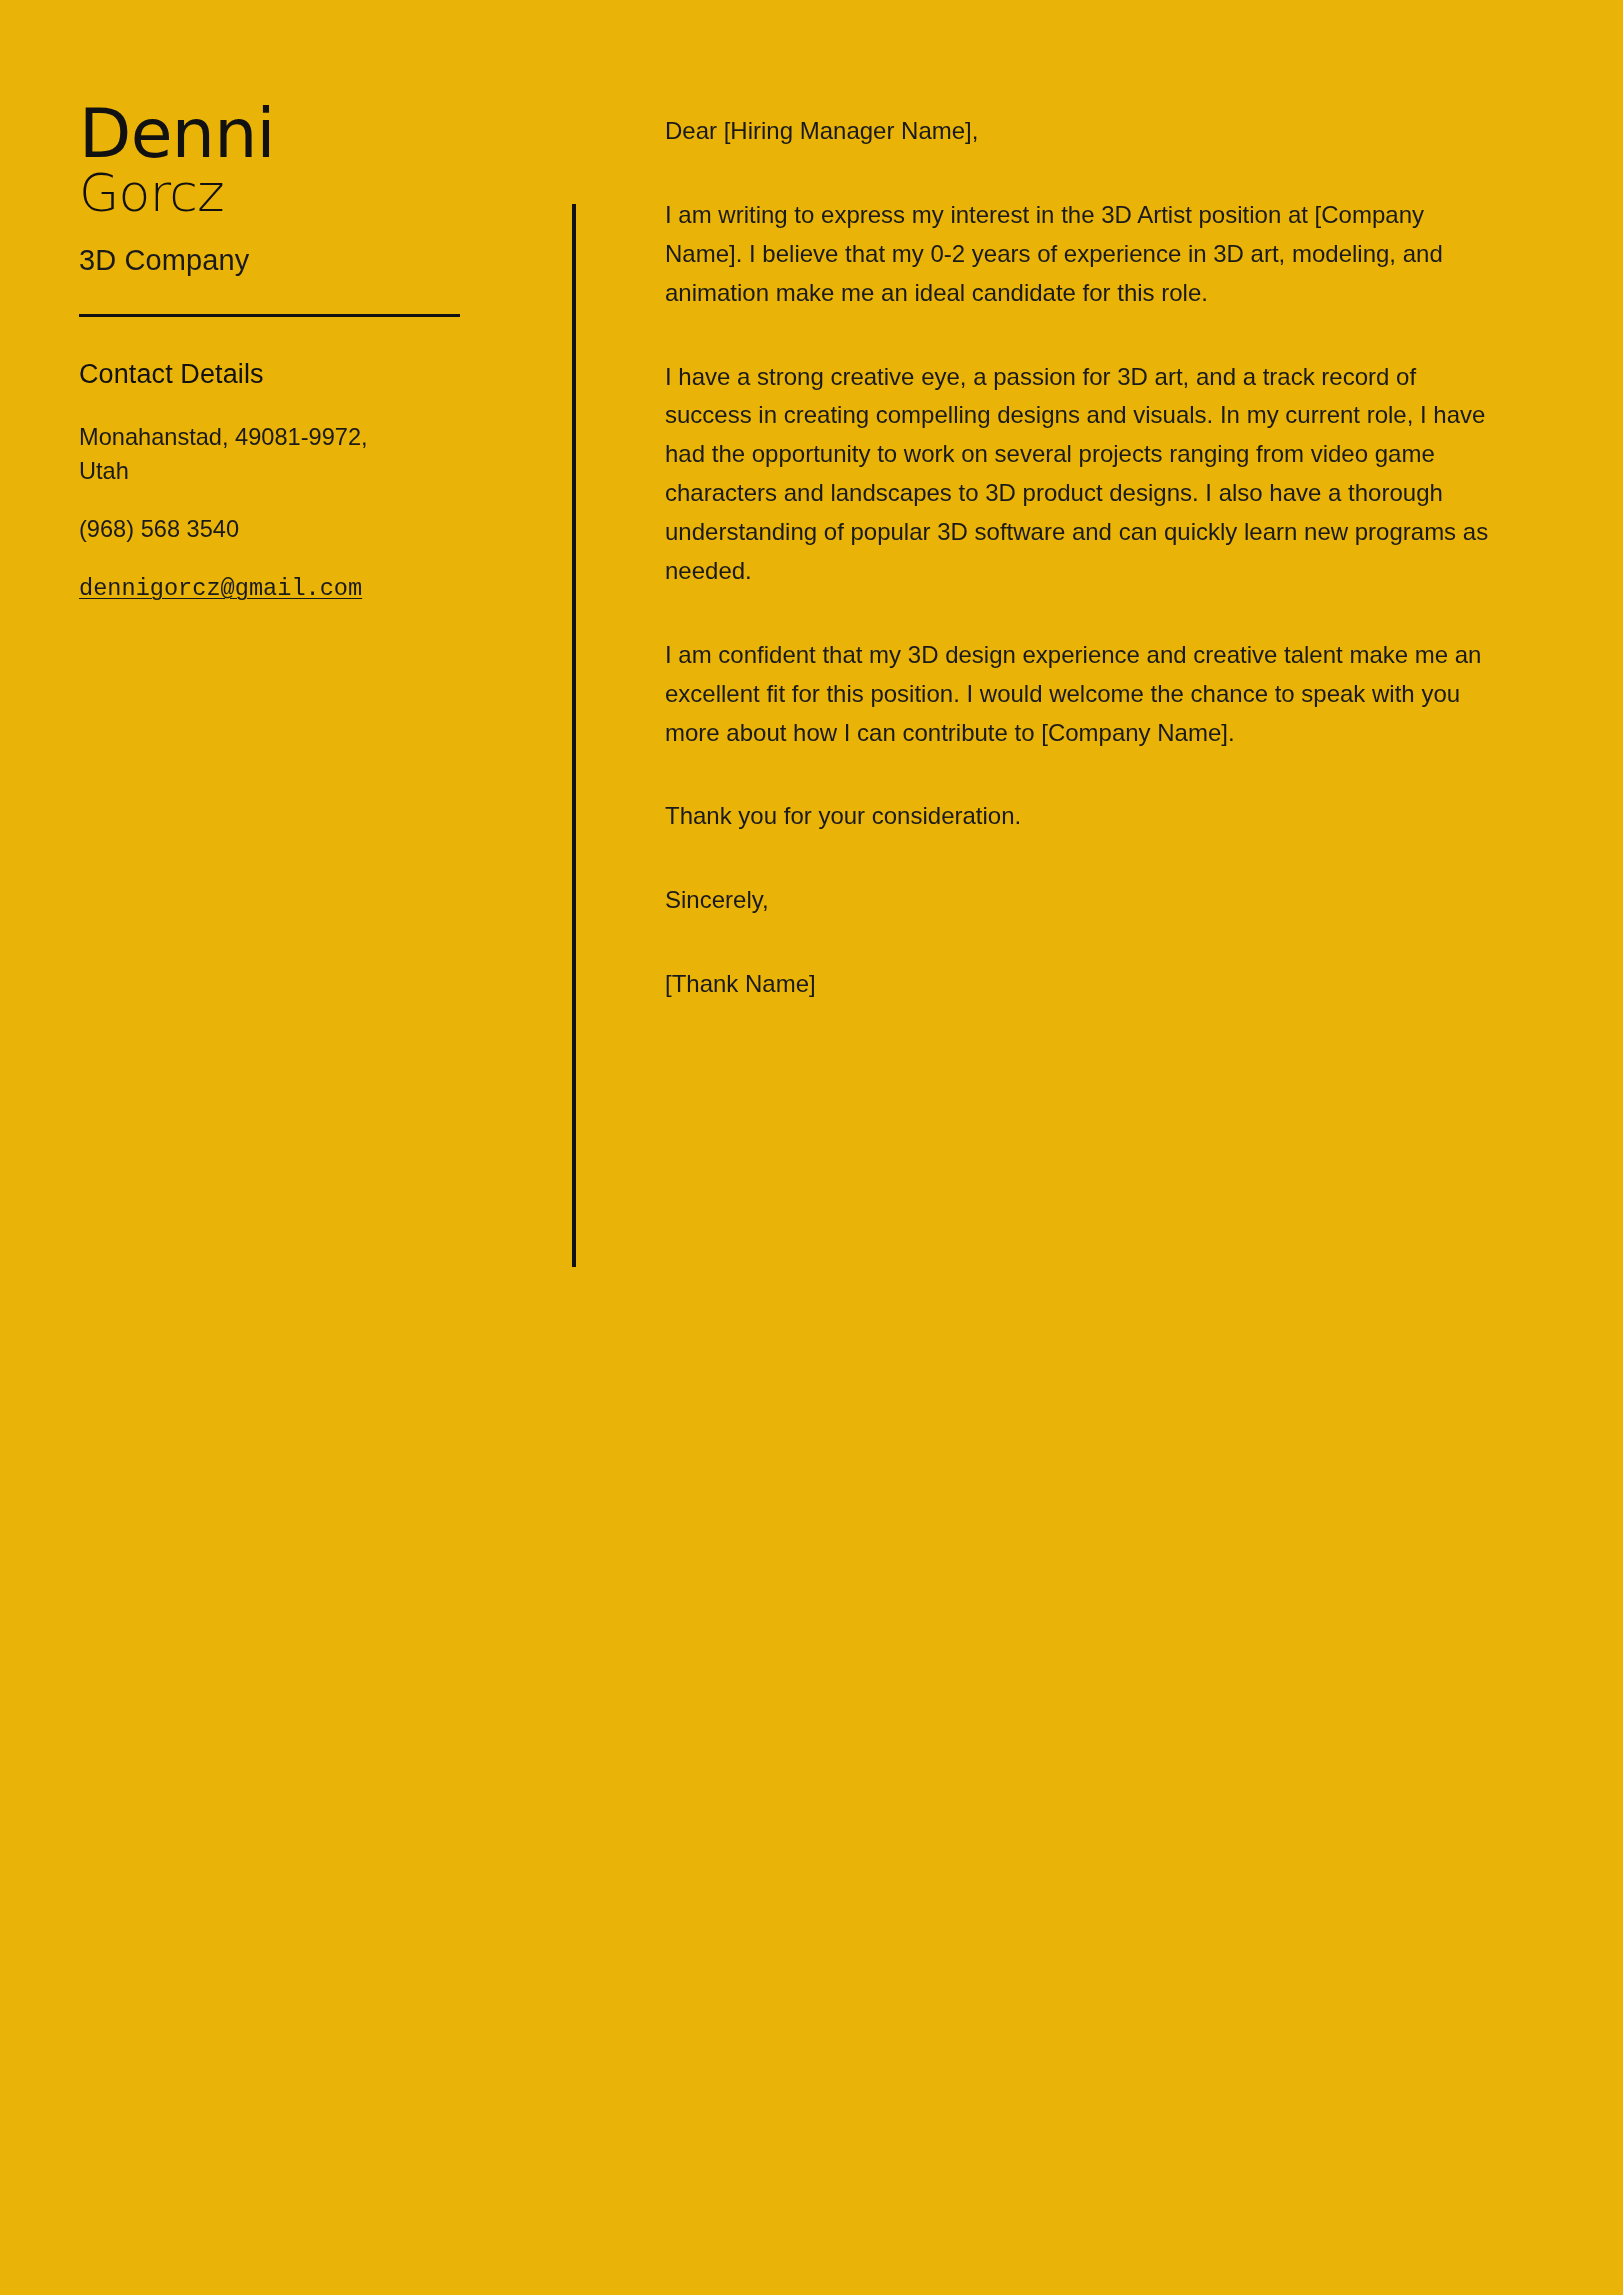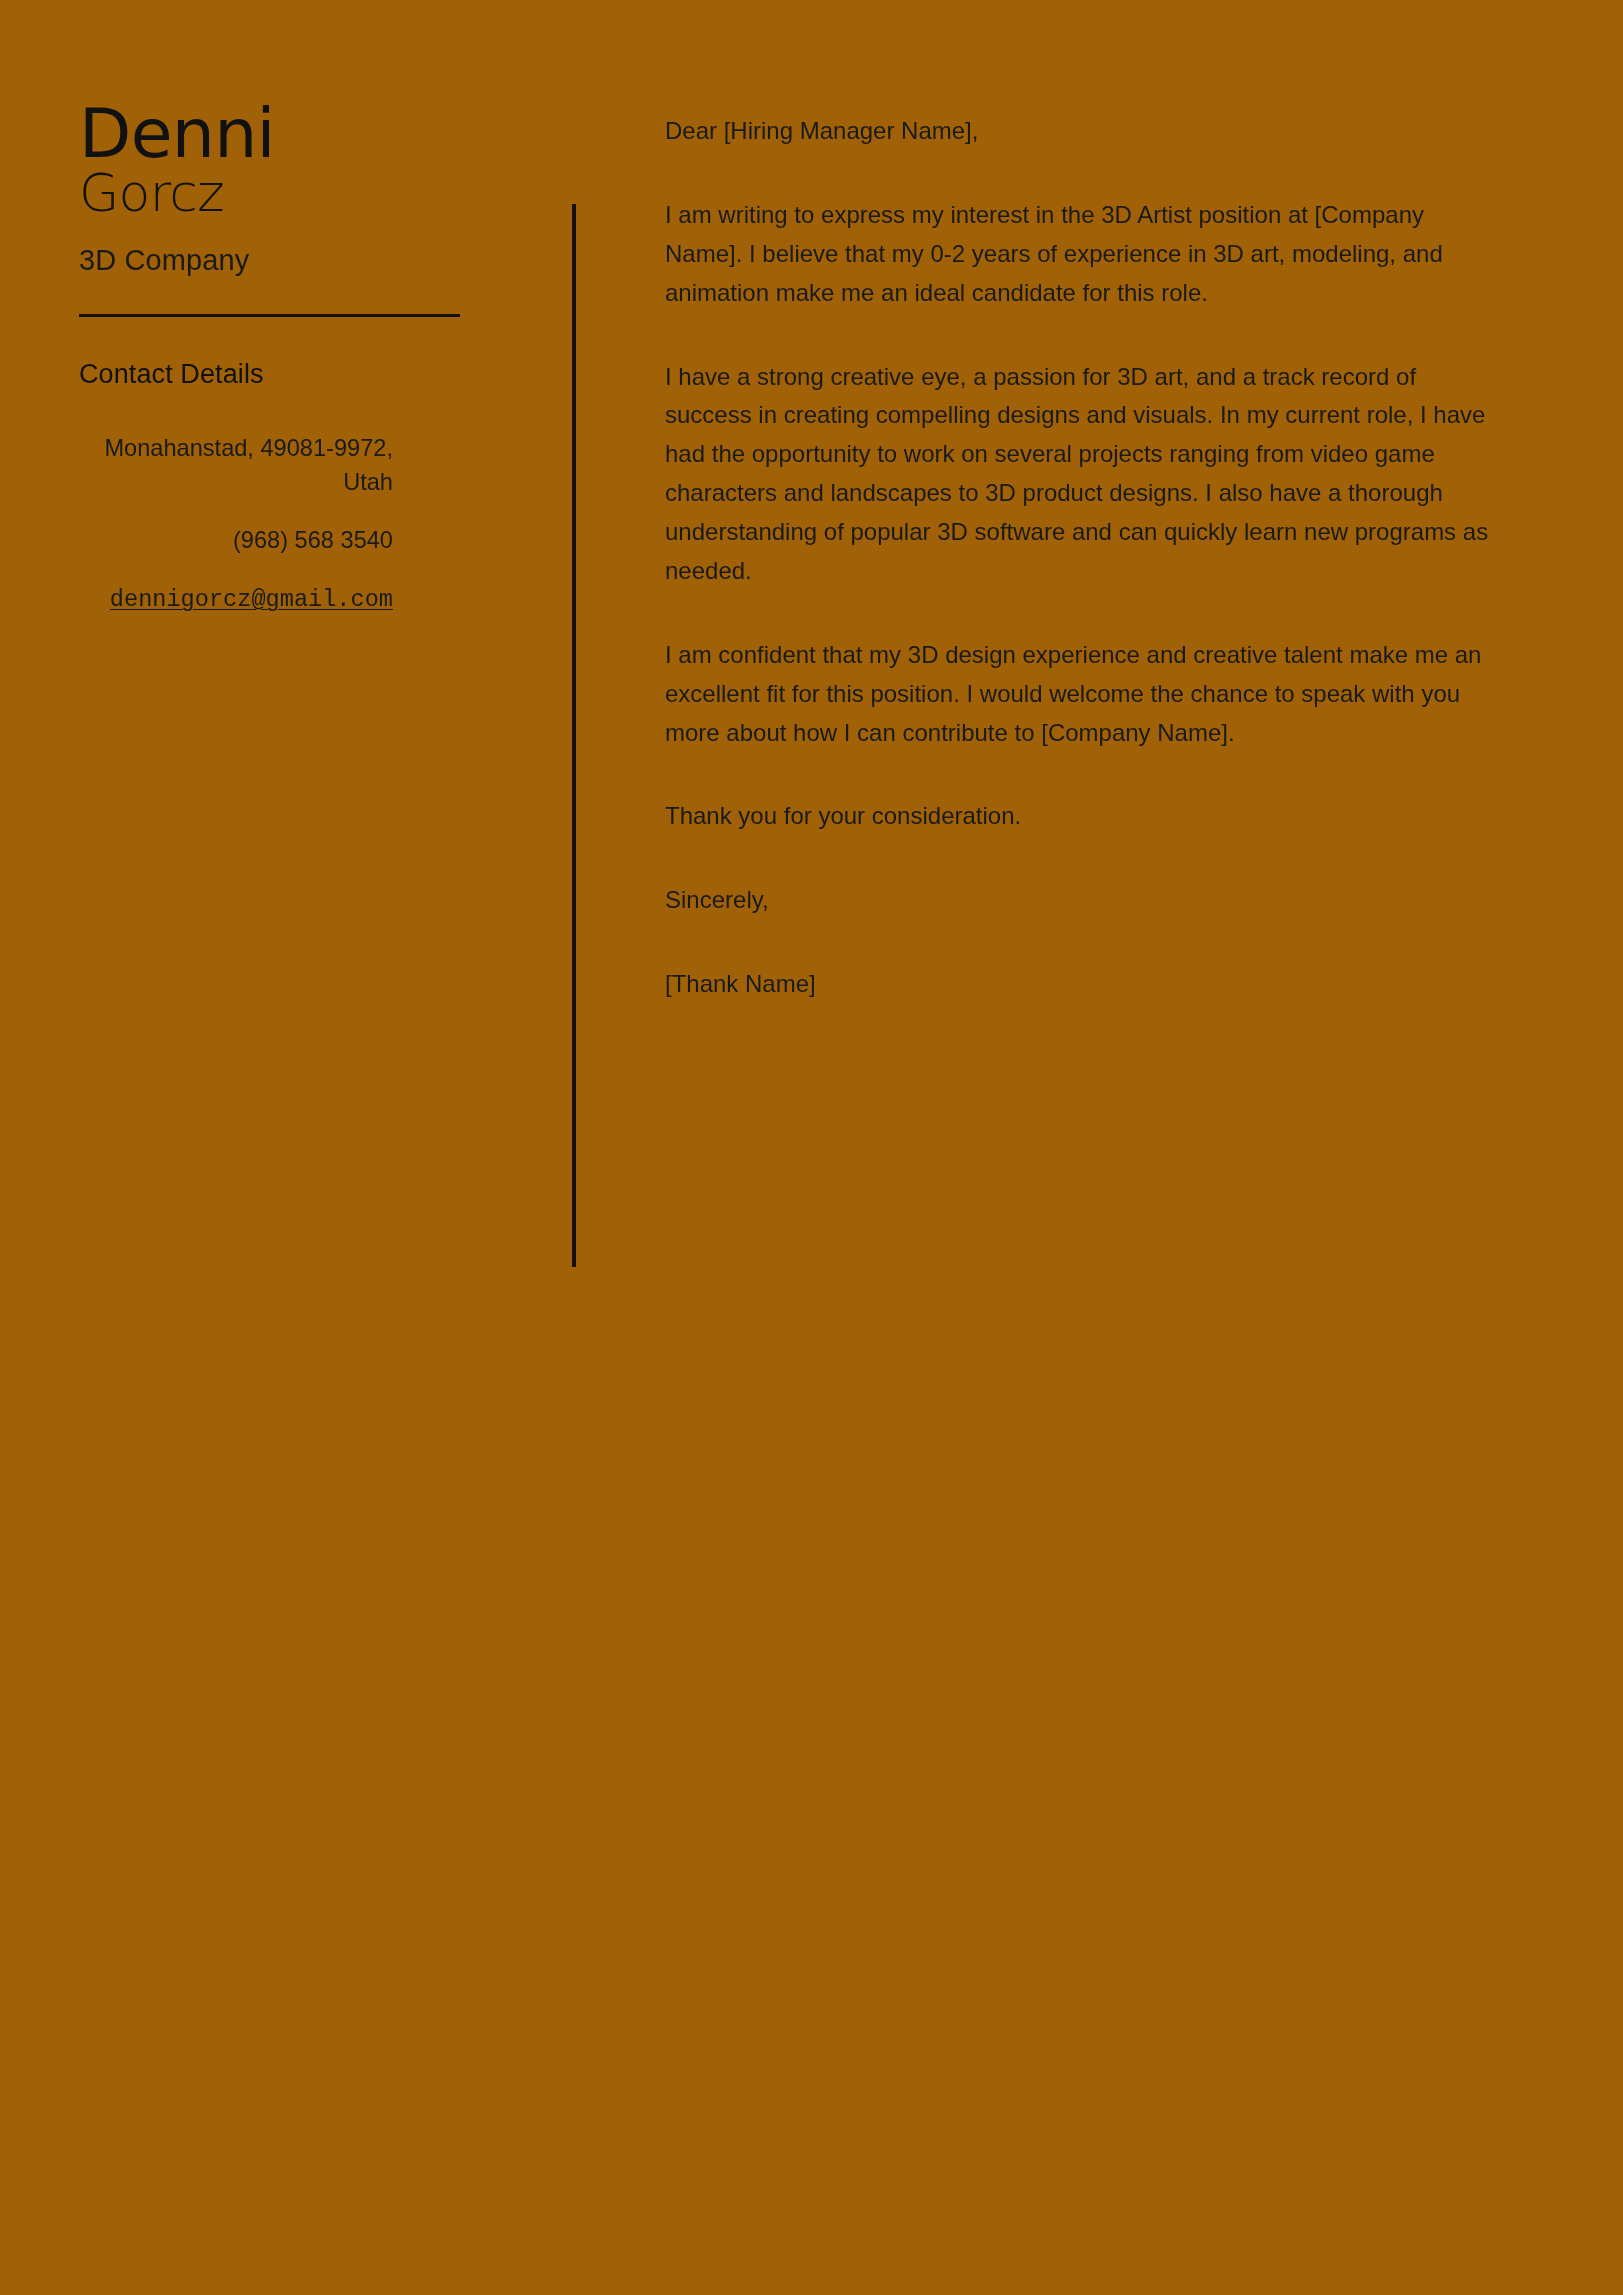--- a/index.html
+++ b/index.html
@@ -14,21 +14,21 @@
     color: #1a1a1a;
     -webkit-font-smoothing: antialiased;
     position: relative;
     overflow: hidden;
   }
 
   .page {
     position: relative;
     width: 1623px;
     height: 2295px;
-    background: #a16207;
+    background: #eab308;
   }
 
   
   .sidebar {
     position: absolute;
     left: 79px;
     top: 98px;
     width: 406px;
   }
 
@@ -79,22 +79,21 @@
   .contact-heading {
     font-size: 27px;
     line-height: 1.2;
     font-weight: 400;
     color: #111111;
     margin-top: 41px;
     letter-spacing: 0.1px;
   }
 
   .contact-list {
-    margin-top: 40px;
-    text-align: right;
+    margin-top: 29px;
   }
 
   .contact-item {
     font-size: 23.6px;
     line-height: 1.45;
     font-weight: 400;
     color: #1a1a1a;
     margin-bottom: 23.6px;
     max-width: 314px;
     word-break: break-word;

